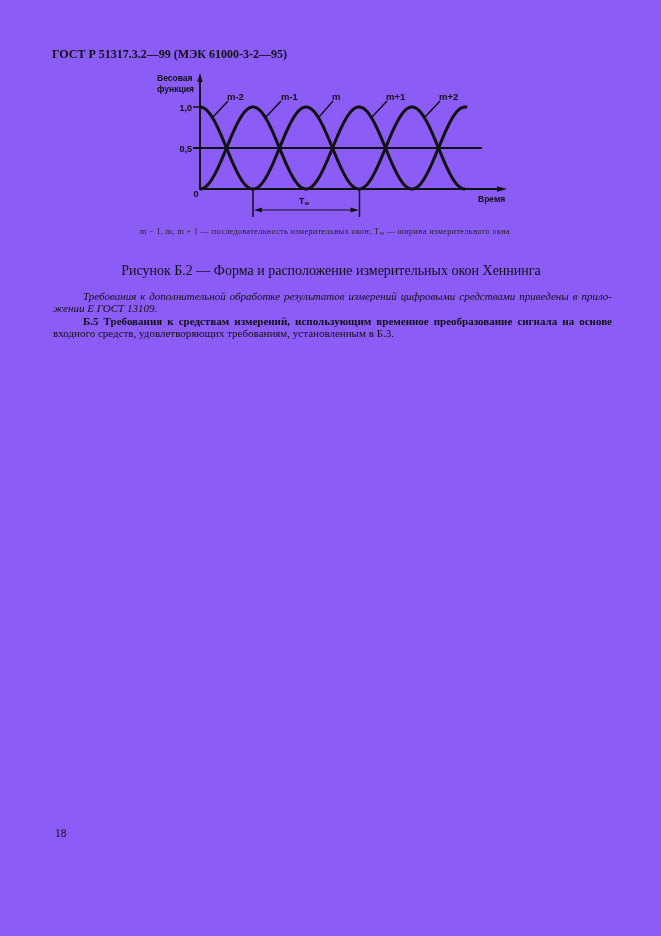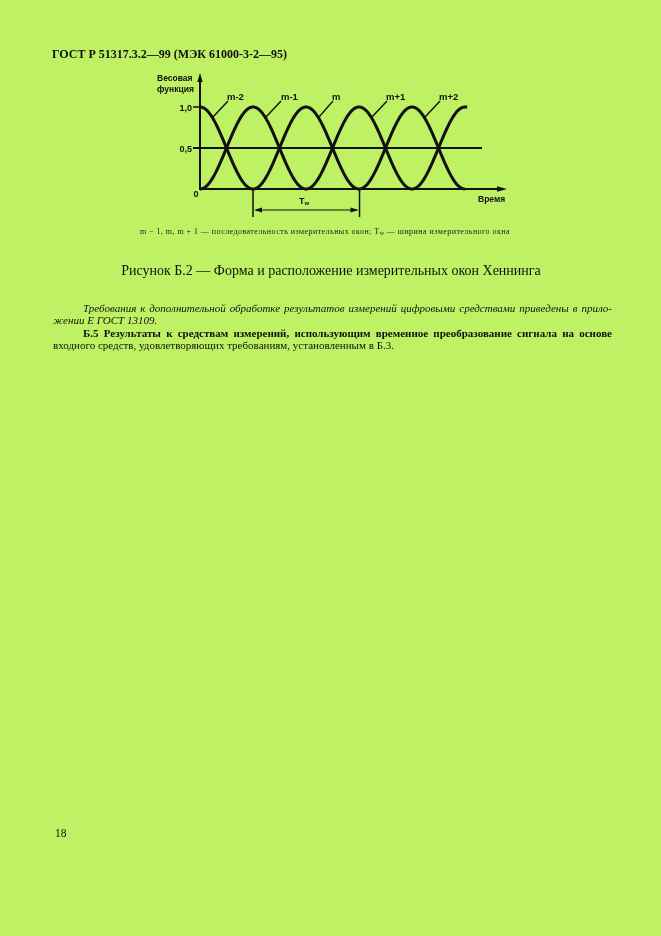--- a/index.html
+++ b/index.html
@@ -1,24 +1,24 @@
 <!DOCTYPE html>
 <html><head>
 <meta charset="utf-8">
 <style>
   html, body { margin: 0; padding: 0; background: #ffffff; }
   body { width: 661px; height: 936px; position: relative; overflow: hidden; color: #111; }
-  .page { position: absolute; left: 0; top: 0; width: 661px; height: 936px; background: #bef264; }
+  .page { position: absolute; left: 0; top: 0; width: 661px; height: 936px; background: #8b5cf6; }
   .header { position: absolute; left: 52px; top: 47px; font-family: "Liberation Serif", serif; font-weight: bold; font-size: 12px; line-height: 14px; white-space: nowrap; }
   .chart { position: absolute; left: 0; top: 0; width: 661px; height: 936px; pointer-events: none; }
   .chart .lbl { font-family: "Liberation Sans", sans-serif; font-weight: bold; fill: #111; }
   .fig-note { position: absolute; left: 100px; width: 450px; top: 227px; text-align: center; font-family: "Liberation Serif", serif; font-size: 8px; letter-spacing: 0.45px; color: #222; white-space: nowrap; line-height: 10px; }
   .fig-note sub { font-size: 6px; vertical-align: -1px; line-height: 0; }
   .fig-caption { position: absolute; left: 100px; width: 462px; top: 264px; text-align: center; font-family: "Liberation Serif", serif; font-size: 14px; line-height: 13px; white-space: nowrap; }
-  .body-text { position: absolute; left: 53px; top: 290px; width: 559px; font-family: "Liberation Serif", serif; font-size: 11px; line-height: 12.3px; margin-top: 12px; }
+  .body-text { position: absolute; left: 53px; top: 290px; width: 559px; font-family: "Liberation Serif", serif; font-size: 11px; line-height: 12.3px; }
   .line { white-space: nowrap; text-align: justify; text-align-last: justify; }
   .line.last { text-align-last: left; }
   .line.indent { padding-left: 30px; }
   .italic { font-style: italic; }
   .bold { font-weight: bold; }
   .page-number { position: absolute; left: 55px; top: 827px; font-family: "Liberation Serif", serif; font-size: 11.5px; line-height: 13px; }
 </style>
 </head>
 <body>
 
@@ -75,21 +75,21 @@
   <div class="fig-note"><span>m − 1, m, m + 1 — последовательность измерительных окон; </span><span>T</span><sub>w</sub><span> — ширина измерительного окна</span></div>
 
   <div class="fig-caption">Рисунок Б.2 — Форма и расположение измерительных окон Хеннинга</div>
 
   <div class="body-text">
     <div class="paragraph italic">
       <div class="line indent">Требования к дополнительной обработке результатов измерений цифровыми средствами приведены в прило-</div>
       <div class="line last">жении Е ГОСТ 13109.</div>
     </div>
     <div class="paragraph bold">
-      <div class="line indent">Б.5 Результаты к средствам измерений, использующим временное преобразование сигнала на основе</div>
+      <div class="line indent">Б.5 Требования к средствам измерений, использующим временное преобразование сигнала на основе</div>
     </div>
     <div class="paragraph">
       <div class="line last">входного средств, удовлетворяющих требованиям, установленным в Б.3.</div>
     </div>
   </div>
 
   <div class="page-number">18</div>
 </div>
 
 </body></html>

